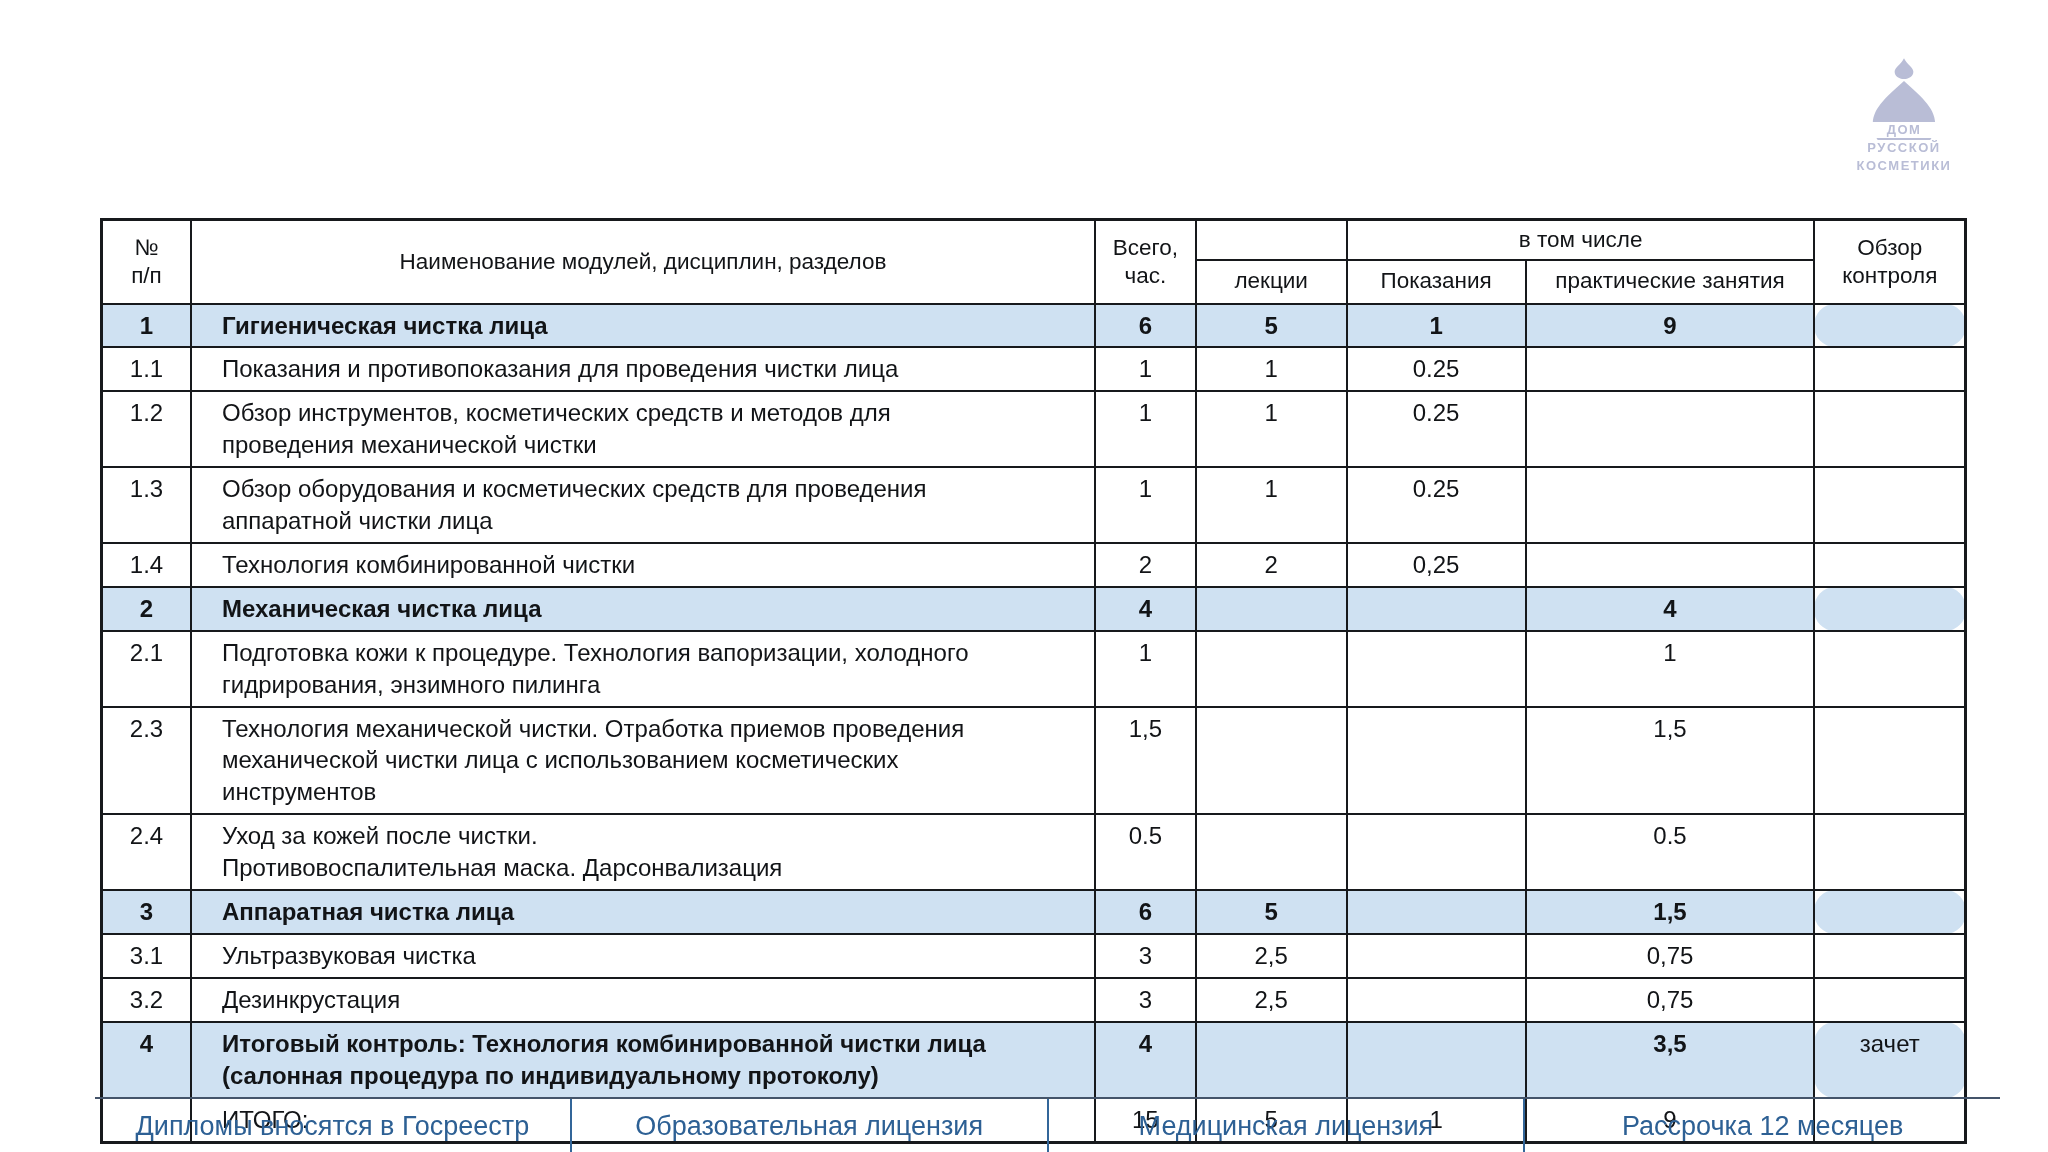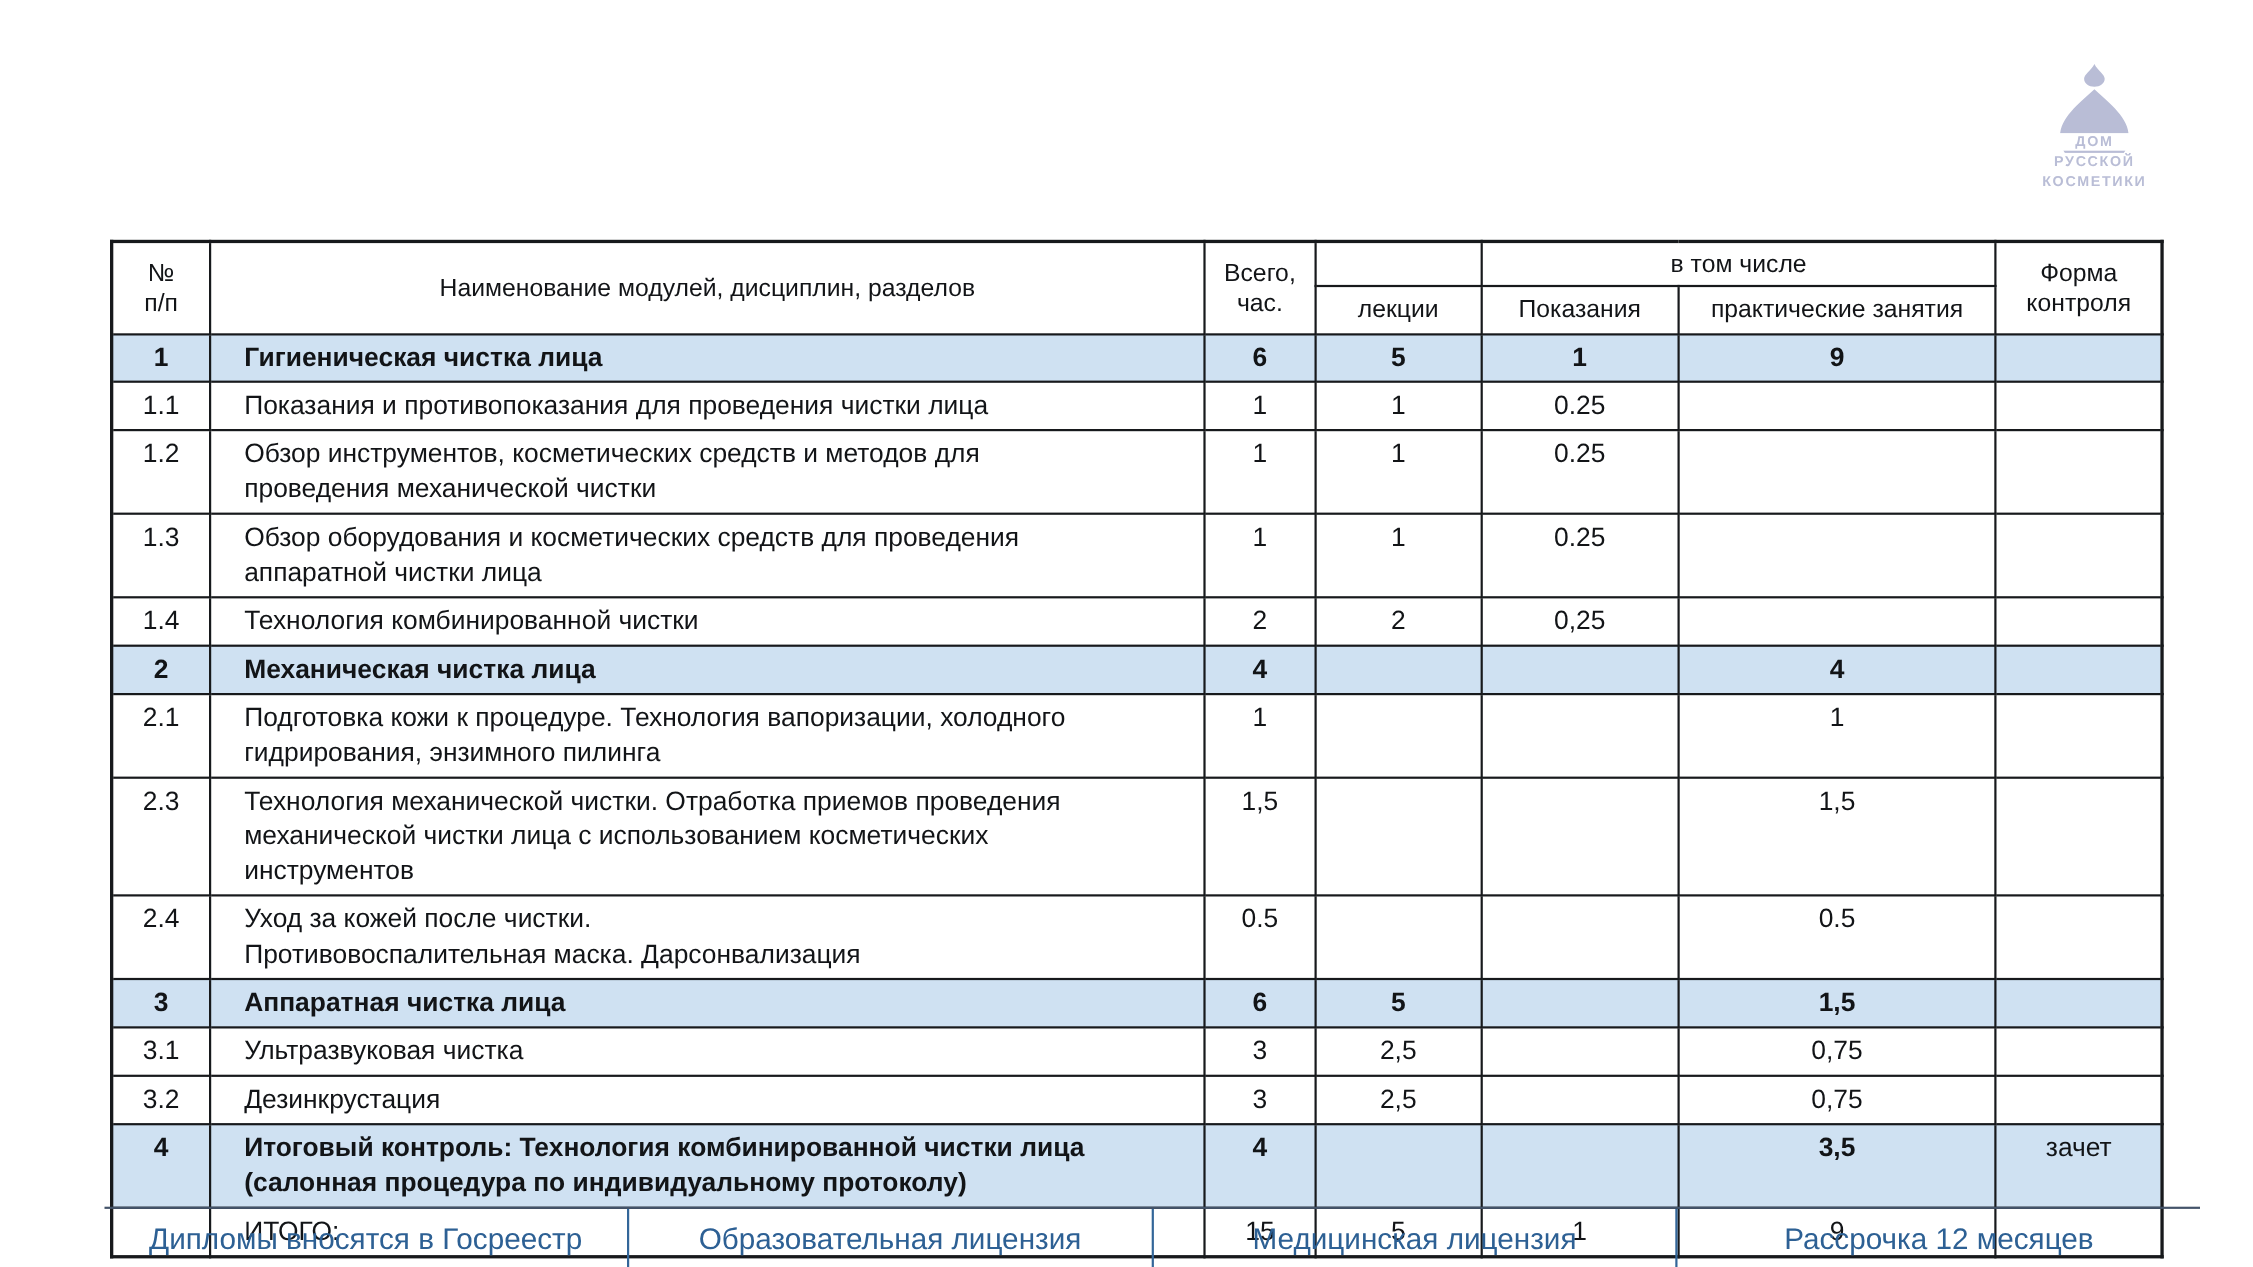--- a/index.html
+++ b/index.html
@@ -33,21 +33,21 @@
     white-space:pre-line; line-height:1.25; padding:3px 4px;
   }
   .curriculum thead tr.h1 { height:40px; }
   .curriculum thead tr.h2 { height:44px; }
   .curriculum tbody td {
     vertical-align:top; text-align:center; padding:5px 8px;
     line-height:1.33; white-space:pre-line; height:30px;
   }
   .curriculum tbody td.c-name { text-align:left; padding-left:30px; }
   .curriculum tbody tr.section { background:#cfe1f2; font-weight:bold; }
-  .curriculum tbody tr.section td.c-control { font-weight:normal; }
+  .curriculum tbody tr.section td.c-control { font-weight:normal;border-radius:21px; }
   
   .footer {
     position:absolute; left:95px; top:1097px; width:1905px; height:55px;
     border-top:2px solid #44546a; display:flex;
   }
   .footer-item {
     flex:1; display:flex; align-items:center; justify-content:center;
     color:#2d6094; font-size:27px;
   }
   .footer-item + .footer-item { border-left:2px solid #336699; }
@@ -86,21 +86,21 @@
     </colgroup>
     <thead>
       <tr class="h1">
         <th rowspan="2">№
 п/п</th>
         <th rowspan="2">Наименование модулей, дисциплин, разделов</th>
         <th rowspan="2">Всего,
 час.</th>
         <th></th>
         <th colspan="2">в том числе</th>
-        <th rowspan="2">Форма
+        <th rowspan="2">Обзор
 контроля</th>
       </tr>
       <tr class="h2">
         <th>лекции</th>
         <th>Показания</th>
         <th>практические занятия</th>
       </tr>
     </thead>
     <tbody id="curriculum-body">
         <tr class="section">

